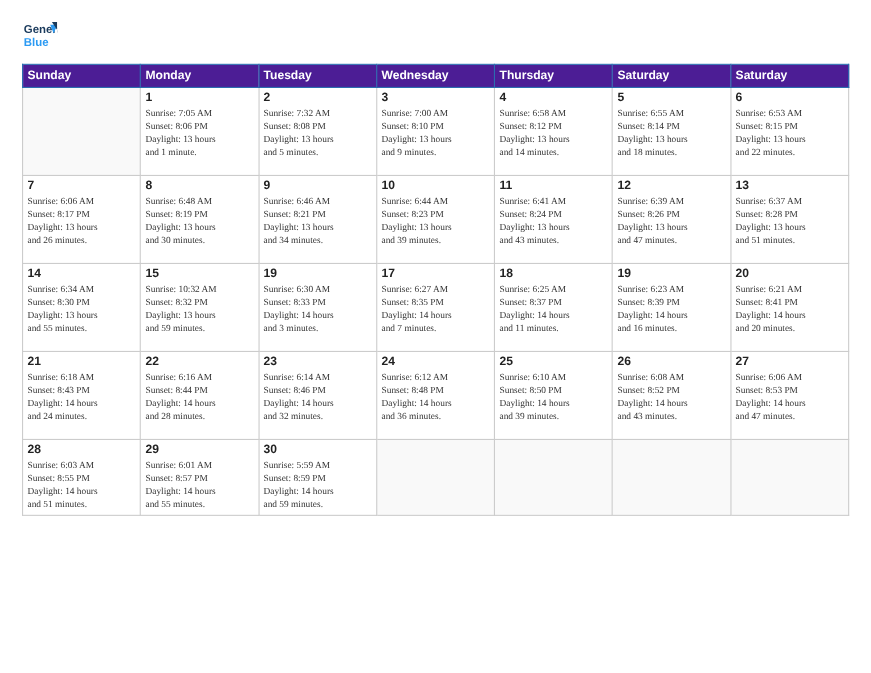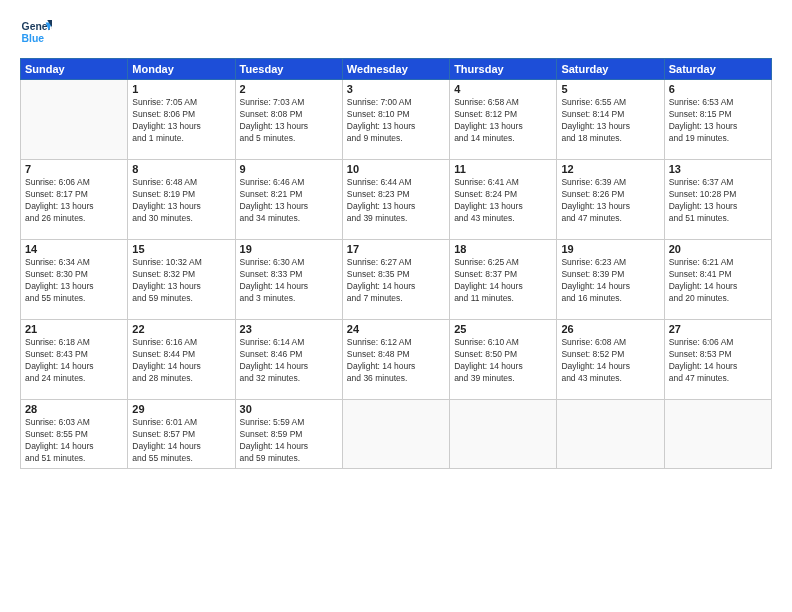--- a/index.html
+++ b/index.html
@@ -42,21 +42,21 @@
     .location {
       font-size: 14px;
       color: #444;
     }
     .calendar {
       width: 100%;
       border-collapse: collapse;
       font-size: 9.5px;
     }
     .calendar th {
-      background-color: #1d4ed8;
+      background-color: #4c1d95;
       color: #fff;
       padding: 4px 4px;
       text-align: left;
       font-size: 11px;
       font-weight: bold;
       border: 1px solid #2b6cb0;
     }
     .calendar td {
       border: 1px solid #ccc;
       vertical-align: top;
@@ -68,20 +68,21 @@
       font-weight: bold;
       font-size: 11px;
       color: #222;
       display: block;
       margin-bottom: 2px;
     }
     .day-info {
       color: #333;
       font-size: 8.5px;
       line-height: 1.4;
+      font-family: Liberation Serif, serif;
     }
     .empty-cell {
       background: #f9f9f9;
     }
     tr:last-child td {
       height: 68px;
     }
   </style>
 </head>
 <body>
@@ -122,21 +123,21 @@
             <div class="day-info">
               <div>Sunrise: 7:05 AM</div>
               <div>Sunset: 8:06 PM</div>
               <div>Daylight: 13 hours</div>
               <div>and 1 minute.</div>
             </div>
           </td>
           <td>
             <span class="day-num">2</span>
             <div class="day-info">
-              <div>Sunrise: 7:03 AM</div>
+              <div>Sunrise: 7:32 AM</div>
               <div>Sunset: 8:08 PM</div>
               <div>Daylight: 13 hours</div>
               <div>and 5 minutes.</div>
             </div>
           </td>
           <td>
             <span class="day-num">3</span>
             <div class="day-info">
               <div>Sunrise: 7:00 AM</div>
               <div>Sunset: 8:10 PM</div>
@@ -161,21 +162,21 @@
               <div>Daylight: 13 hours</div>
               <div>and 18 minutes.</div>
             </div>
           </td>
           <td>
             <span class="day-num">6</span>
             <div class="day-info">
               <div>Sunrise: 6:53 AM</div>
               <div>Sunset: 8:15 PM</div>
               <div>Daylight: 13 hours</div>
-              <div>and 19 minutes.</div>
+              <div>and 22 minutes.</div>
             </div>
           </td>
         </tr>
         <tr>
           <td>
             <span class="day-num">7</span>
             <div class="day-info">
               <div>Sunrise: 6:06 AM</div>
               <div>Sunset: 8:17 PM</div>
               <div>Daylight: 13 hours</div>
@@ -224,21 +225,21 @@
               <div>Sunrise: 6:39 AM</div>
               <div>Sunset: 8:26 PM</div>
               <div>Daylight: 13 hours</div>
               <div>and 47 minutes.</div>
             </div>
           </td>
           <td>
             <span class="day-num">13</span>
             <div class="day-info">
               <div>Sunrise: 6:37 AM</div>
-              <div>Sunset: 10:28 PM</div>
+              <div>Sunset: 8:28 PM</div>
               <div>Daylight: 13 hours</div>
               <div>and 51 minutes.</div>
             </div>
           </td>
         </tr>
         <tr>
           <td>
             <span class="day-num">14</span>
             <div class="day-info">
               <div>Sunrise: 6:34 AM</div>

